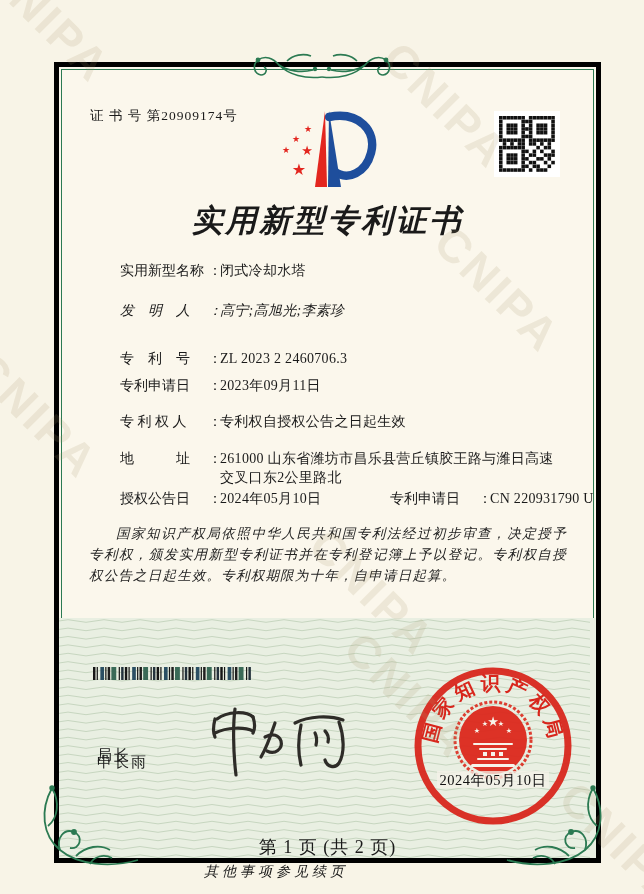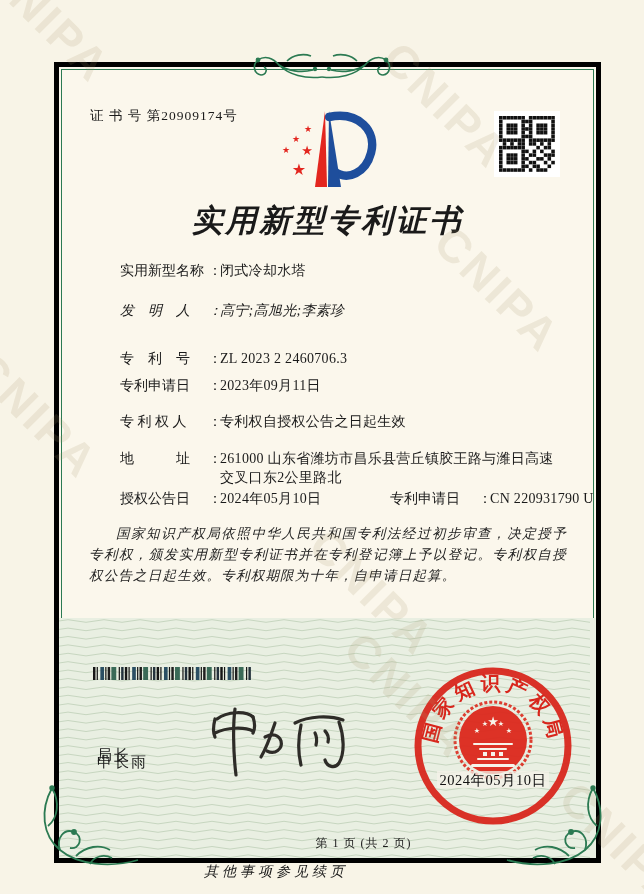--- a/index.html
+++ b/index.html
@@ -51,21 +51,21 @@
     font-size:13.5px;line-height:21px;font-style:italic;
     letter-spacing:1.2px;color:#222;text-align:justify;
   }
   .paras p{margin:0 0 7px 0;text-indent:2em;}
   .officer{
     position:absolute;left:38px;font-size:15px;
     font-family:"Liberation Sans","DejaVu Sans",sans-serif;letter-spacing:2px;
   }
   .page-info{
     position:absolute;left:0;top:768px;width:100%;text-align:center;
-    font-size:12px;letter-spacing:1px;padding-left:36px;
+    font-size:18px;letter-spacing:1px;
   }
   .cont-note{
     position:absolute;left:0;top:863px;width:552px;text-align:center;
     font-size:14px;font-style:italic;letter-spacing:4px;z-index:3;
   }
   .qr-pad{position:absolute;left:435px;top:44px;width:66px;height:66px;background:#ffffff;}
   .ornament{position:absolute;z-index:4;pointer-events:none;}
 </style>
 </head>
 <body>

